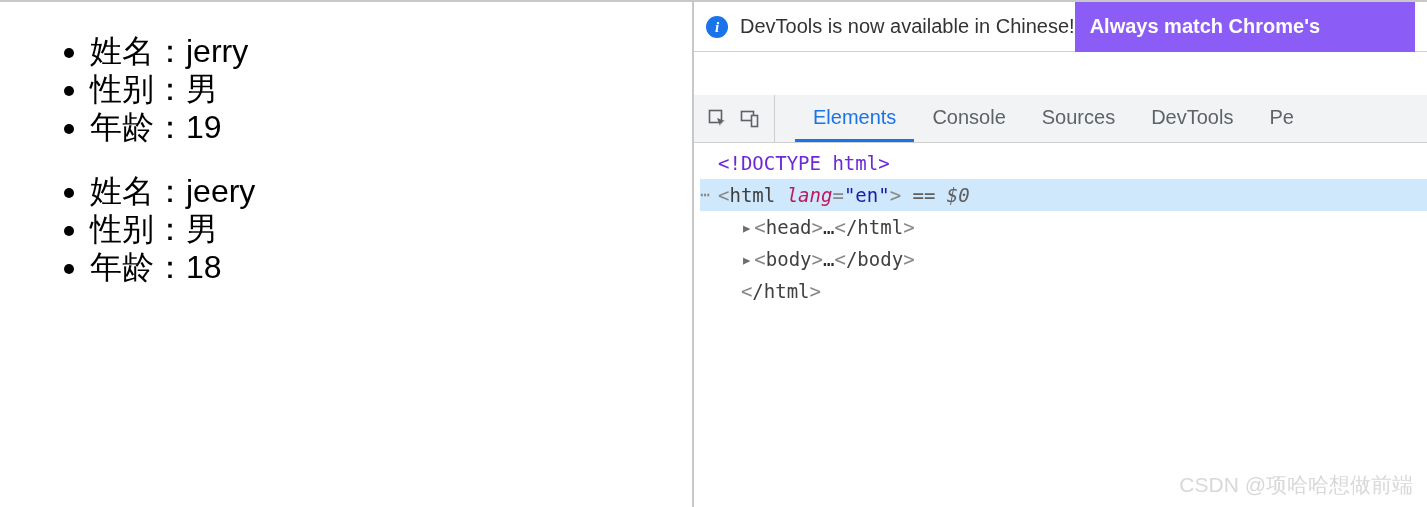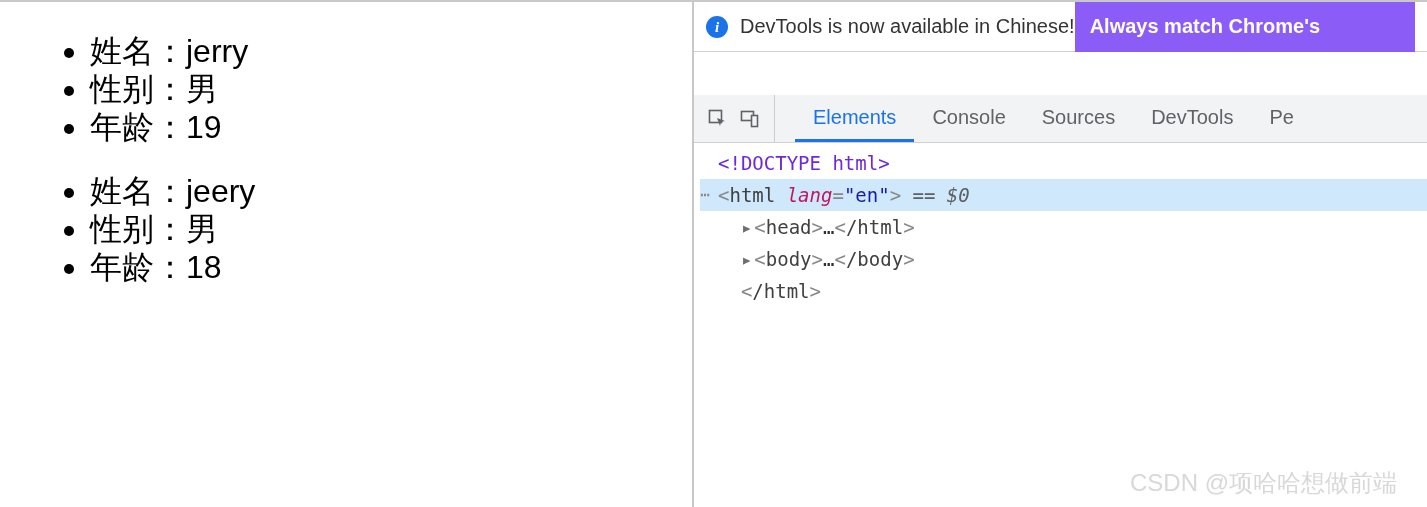--- a/index.html
+++ b/index.html
@@ -153,24 +153,24 @@
   .tok-tag { color: #404040; }
   .tok-attr { color: #be185d; font-style: italic; }
   .tok-val { color: #1a1aa6; }
   .tok-doctype { color: #6d28d9; }
   .tok-text { color: #303030; }
   .tok-sel { color: #606060; font-style: italic; }
   .tri { color: #6e6e6e; margin-right: 2px; }
 
   .watermark {
     position: absolute;
-    right: 30px;
+    right: 14px;
     bottom: 8px;
     color: #d8d8d8;
-    font-size: 24px;
+    font-size: 21px;
     pointer-events: none;
   }
 </style>
 </head>
 <body>
 
 <div class="split">
 
   <div class="left-pane">
     <div class="person-block">

